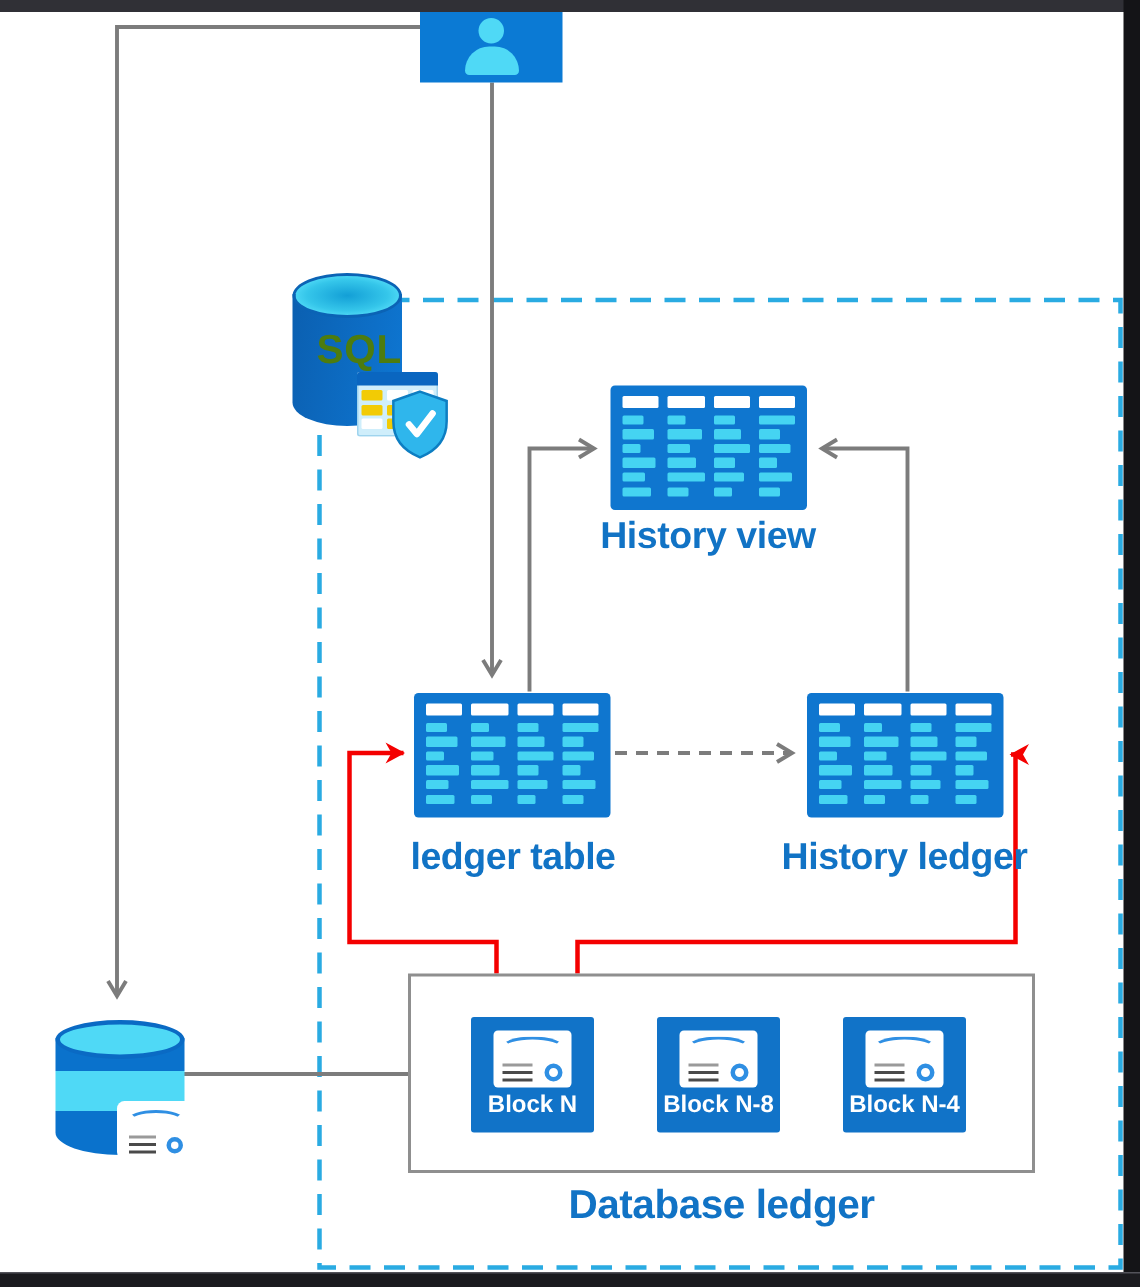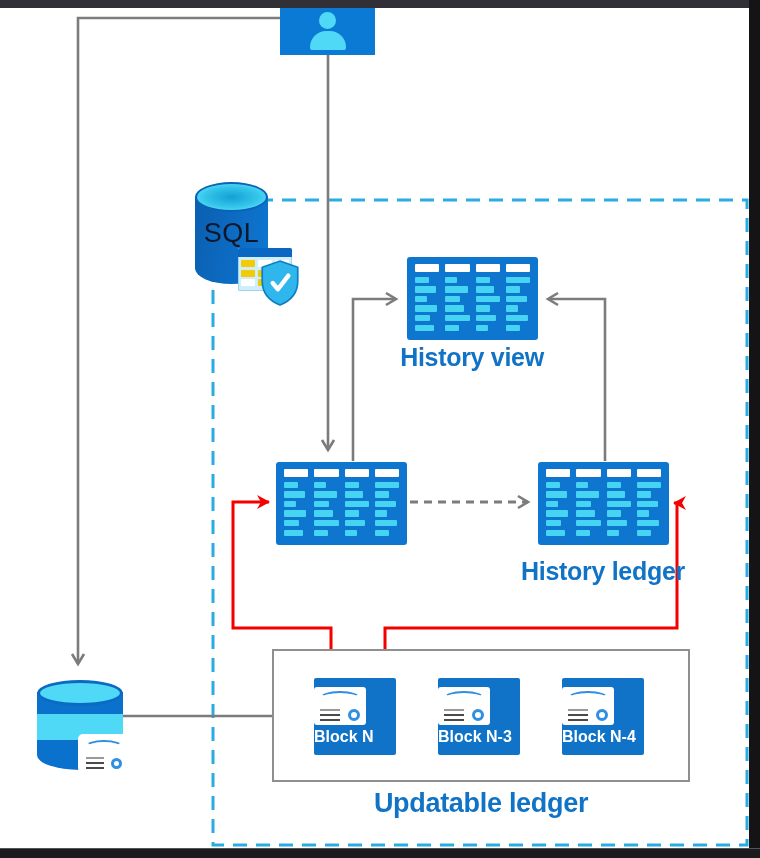--- a/index.html
+++ b/index.html
@@ -31,43 +31,43 @@
   .thdr{background:#fff !important;width:100% !important;height:7.5px;margin-bottom:2px;}
 
   
   .sql{left:195px;top:182px;width:73px;height:106px;}
   .sql .body{position:absolute;left:0;top:14px;width:73px;height:88px;
              background:linear-gradient(100deg,#0b5fb0,#0e77d3);
              border-radius:0 0 37px 37px / 0 0 16px 16px;}
   .sql .top{position:absolute;left:0;top:0;width:73px;height:30px;border-radius:50%;
             background:radial-gradient(ellipse at center,#139fd6 0%,#35c6ea 55%,#4fd9f6 75%);
             border:2px solid #0b63b5;box-sizing:border-box;}
-  .sql .sqltext{position:absolute;left:0;top:36px;width:100%;text-align:center;
-            color:#0f172a;font-weight:400;font-size:27px;letter-spacing:0.5px;}
+  .sql .sqltext{position:absolute;left:0;top:36px;width:100%;text-align:right;
+            color:#4d7c0f;font-weight:700;font-size:27px;letter-spacing:0.5px;}
   .minitable{position:absolute;left:43px;top:66px;width:54px;height:43px;background:#cfeefb;
              border-radius:2px;overflow:hidden;box-shadow:0 0 0 1px #9fd4ee inset;}
   .minitable .mhdr{height:9px;background:#0a66c0;}
   .minitable .mgrid{display:grid;grid-template-columns:1fr 1fr 1fr;gap:2.5px;padding:3px;}
   .minitable .cell{height:7px;border-radius:1px;}
   .cell.y{background:#f2cb05;} .cell.w{background:#ffffff;}
   .shield{position:absolute;left:66px;top:78px;}
 
   
   .card{width:52px;height:38px;background:#fff;border-radius:3px;box-sizing:border-box;}
   .card .arc{width:38px;height:11px;border:2.5px solid transparent;border-top-color:#2f8fe3;
              border-radius:50%;margin:4px auto 1px;}
   .card .crow{display:flex;justify-content:space-between;align-items:flex-end;padding:0 6px 5px;}
   .card .lines i{display:block;width:20px;height:2.5px;background:#4a4a4a;margin-top:2.4px;}
   .card .lines i:first-child{background:#9a9a9a;height:2px;}
   .card .dot{width:12px;height:12px;border-radius:50%;border:3.5px solid #2f8fe3;
              background:#fff;box-sizing:border-box;}
 
   
   .block{position:absolute;top:678px;width:82px;height:77px;background:#1173c8;border-radius:2px;
-         display:flex;flex-direction:column;align-items:flex-start;z-index:6;}
+         display:flex;flex-direction:column;align-items:center;z-index:6;}
   .block .card{margin-top:9px;}
   .blabel{margin-top:3px;color:#fff;font-weight:700;font-size:16px;}
 
   
   .dbbox{position:absolute;left:272px;top:649px;width:418px;height:133px;
          border:2px solid #8f8f8f;box-sizing:border-box;background:#fff;z-index:2;}
 
   
   .storage{left:37px;top:680px;width:86px;height:92px;}
   .storage .sbody{position:absolute;left:0;top:12px;width:86px;height:78px;
@@ -218,20 +218,21 @@
       <div class="tbar thdr"></div>
       <div class="tbar" style="width: 100%;"></div>
       <div class="tbar" style="width: 58%;"></div>
       <div class="tbar" style="width: 86%;"></div>
       <div class="tbar" style="width: 50%;"></div>
       <div class="tbar" style="width: 92%;"></div>
       <div class="tbar" style="width: 60%;"></div>
     </div>
   </div>
 <div class="nlabel" style="left:262px;top:556px;width:160px">
+  <div>ledger table</div>
 </div>
 
 <div class="ticon" style="left:538px;top:462px">
     <div class="tcol">
       <div class="tbar thdr"></div>
       <div class="tbar" style="width: 58%;"></div>
       <div class="tbar" style="width: 86%;"></div>
       <div class="tbar" style="width: 50%;"></div>
       <div class="tbar" style="width: 92%;"></div>
       <div class="tbar" style="width: 60%;"></div>
@@ -286,38 +287,38 @@
     <div class="arc"></div>
     <div class="crow">
         <div class="lines">
           <i></i>
           <i></i>
           <i></i>
         </div>
         <div class="dot"></div>
       </div>
   </div>
-  <div class="blabel">Block N-3</div>
+  <div class="blabel">Block N-8</div>
 </div>
 <div class="block" style="left:562px">
   <div class="card">
     <div class="arc"></div>
     <div class="crow">
         <div class="lines">
           <i></i>
           <i></i>
           <i></i>
         </div>
         <div class="dot"></div>
       </div>
   </div>
   <div class="blabel">Block N-4</div>
 </div>
 
-<div class="nlabel big" style="left:331px;top:788px;width:300px">Updatable ledger</div>
+<div class="nlabel big" style="left:331px;top:788px;width:300px">Database ledger</div>
 
 <div class="node storage">
   <div class="sbody"></div>
   <div class="stop"></div>
   <div class="card">
     <div class="arc"></div>
     <div class="crow">
         <div class="lines">
           <i></i>
           <i></i>

